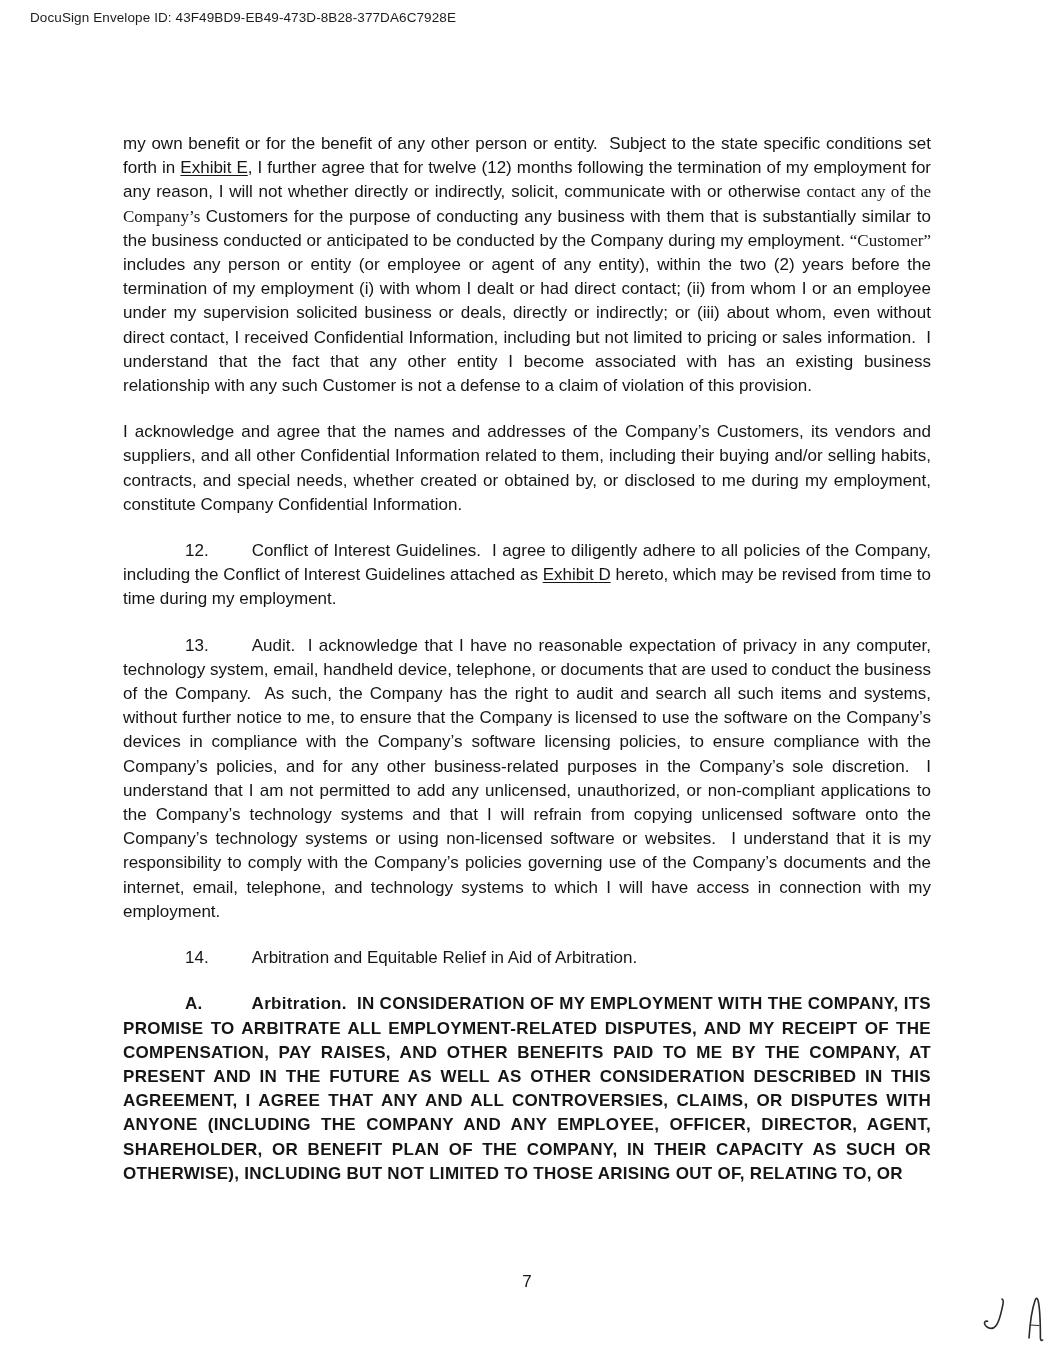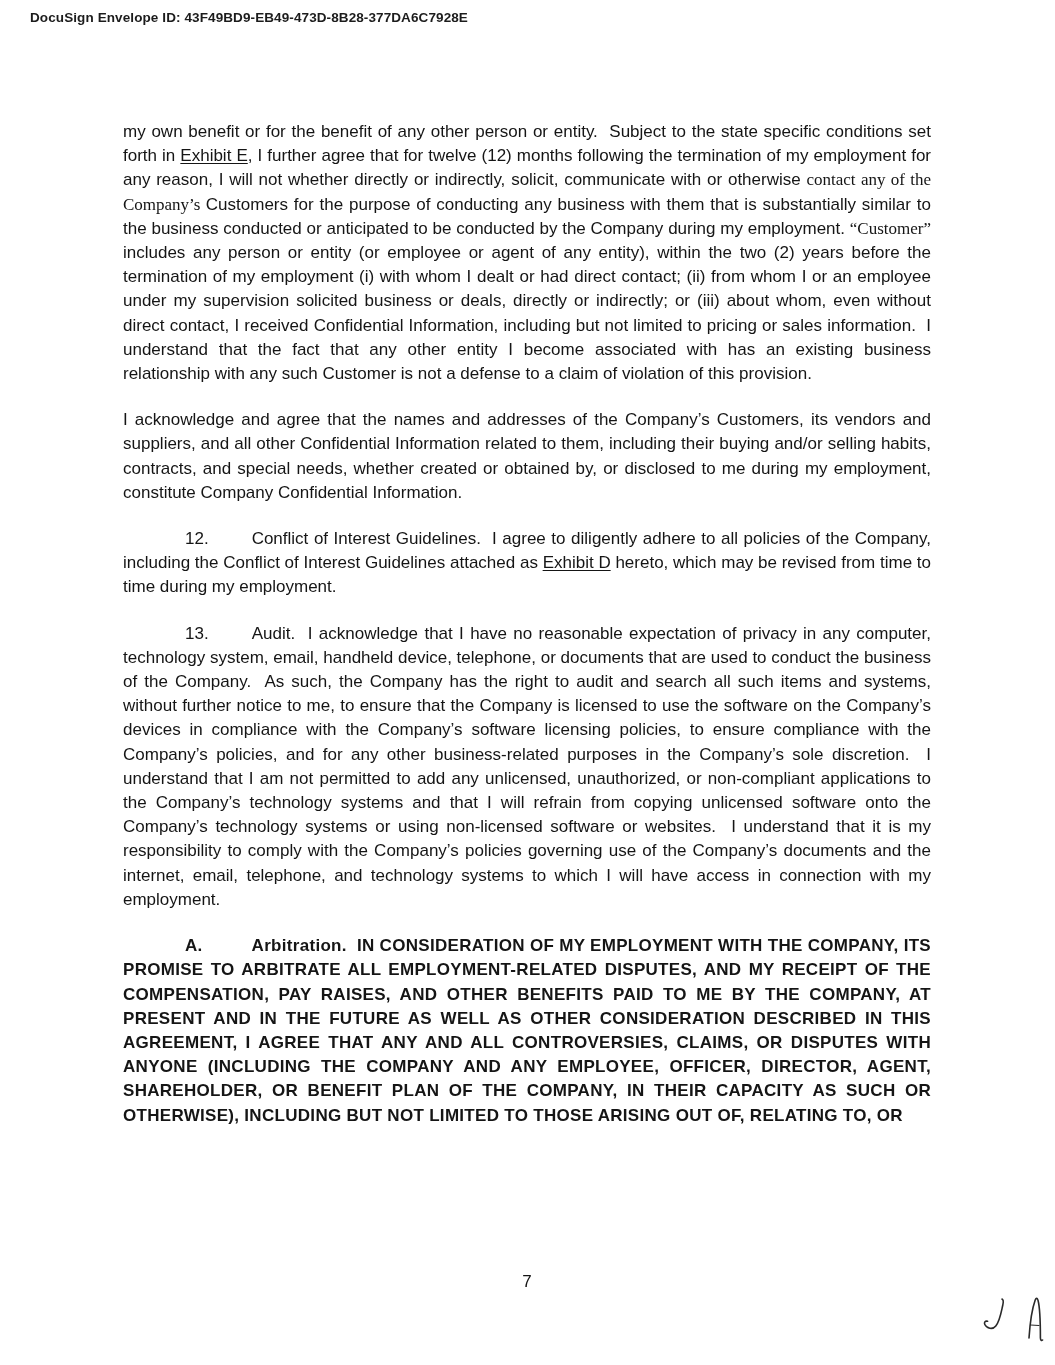--- a/index.html
+++ b/index.html
@@ -17,30 +17,29 @@
     overflow: hidden;
   }
   .docusign-header {
     position: absolute;
     left: 30px;
     top: 10px;
     font-size: 13.5px;
     letter-spacing: 0.1px;
     color: #1c1c1c;
     white-space: nowrap;
-    font-weight: bold;
   }
   .content {
     position: absolute;
     left: 123px;
     top: 116px;
     width: 808px;
   }
   .para {
-    margin: 4px 0 22px 0;
+    margin: 16px 0 22px 0;
     font-size: 17px;
     line-height: 24.2px;
     text-align: justify;
     color: #151515;
   }
   .para.caps-para {
     letter-spacing: 0.3px;
     font-weight: bold;
   }
   .tab {
@@ -84,20 +83,21 @@
 <div class="page">
 
   <div class="docusign-header">DocuSign Envelope ID: 43F49BD9-EB49-473D-8B28-377DA6C7928E</div>
 
   <div class="content">
 
   <p class="para"><span>my own benefit or for the benefit of any other person or entity.&nbsp; Subject to the state specific conditions set forth in </span><span class="underline">Exhibit E</span><span>, I further agree that for twelve (12) months following the termination of my employment for any reason, I will not whether directly or indirectly, solicit, communicate with or otherwise </span><span class="serif">contact any of the Company’s </span><span>Customers for the purpose of conducting any business with them that is substantially similar to the business conducted or anticipated to be conducted by the Company during my employment. </span><span class="serif">“Customer”</span><span> includes any person or entity (or employee or agent of any entity), within the two (2) years before the termination of my employment (i) with whom I dealt or had direct contact; (ii) from whom I or an employee under my supervision solicited business or deals, directly or indirectly; or (iii) about whom, even without direct contact, I received Confidential Information, including but not limited to pricing or sales information.&nbsp; I understand that the fact that any other entity I become associated with has an existing business relationship with any such Customer is not a defense to a claim of violation of this provision.</span></p>
       <p class="para"><span>I acknowledge and agree that the names and addresses of the Company’s Customers, its vendors and suppliers, and all other Confidential Information related to them, including their buying and/or selling habits, contracts, and special needs, whether created or obtained by, or disclosed to me during my employment, constitute Company Confidential Information.</span></p>
       <p class="para"><span class="tab" style="width: 62px;"></span><span>12.</span><span class="tab" style="width: 43px;"></span><span>Conflict of Interest Guidelines.&nbsp; I agree to diligently adhere to all policies of the Company, including the Conflict of Interest Guidelines attached as </span><span class="underline">Exhibit D</span><span> hereto, which may be revised from time to time during my employment.</span></p>
       <p class="para"><span class="tab" style="width: 62px;"></span><span>13.</span><span class="tab" style="width: 43px;"></span><span>Audit.&nbsp; I acknowledge that I have no reasonable expectation of privacy in any computer, technology system, email, handheld device, telephone, or documents that are used to conduct the business of the Company.&nbsp; As such, the Company has the right to audit and search all such items and systems, without further notice to me, to ensure that the Company is licensed to use the software on the Company’s devices in compliance with the Company’s software licensing policies, to ensure compliance with the Company’s policies, and for any other business-related purposes in the Company’s sole discretion.&nbsp; I understand that I am not permitted to add any unlicensed, unauthorized, or non-compliant applications to the Company’s technology systems and that I will refrain from copying unlicensed software onto the Company’s technology systems or using non-licensed software or websites.&nbsp; I understand that it is my responsibility to comply with the Company’s policies governing use of the Company’s documents and the internet, email, telephone, and technology systems to which I will have access in connection with my employment.</span></p>
+      <p class="para"><span class="tab" style="width: 62px;"></span><span>14.</span><span class="tab" style="width: 43px;"></span><span>Arbitration and Equitable Relief in Aid of Arbitration.</span></p>
       <p class="para caps-para"><span class="tab" style="width: 62px;"></span><span>A.</span><span class="tab" style="width: 49px;"></span><span>Arbitration.&nbsp; </span><span>IN CONSIDERATION OF MY EMPLOYMENT WITH THE COMPANY, ITS PROMISE TO ARBITRATE ALL EMPLOYMENT-RELATED DISPUTES, AND MY RECEIPT OF THE COMPENSATION, PAY RAISES, AND OTHER BENEFITS PAID TO ME BY THE COMPANY, AT PRESENT AND IN THE FUTURE AS WELL AS OTHER CONSIDERATION DESCRIBED IN THIS AGREEMENT, I AGREE THAT ANY AND ALL CONTROVERSIES, CLAIMS, OR DISPUTES WITH ANYONE (INCLUDING THE COMPANY AND ANY EMPLOYEE, OFFICER, DIRECTOR, AGENT, SHAREHOLDER, OR BENEFIT PLAN OF THE COMPANY, IN THEIR CAPACITY AS SUCH OR OTHERWISE), INCLUDING BUT NOT LIMITED TO THOSE ARISING OUT OF, RELATING TO, OR</span></p>
     </div>
 
   <div class="page-number">7</div>
 
   <div class="initials">
     <span class="sr-only">J A</span>
     <svg width="95" height="85" viewBox="0 0 95 85">
       <path d="M44 21 c2 1 1.5 3 0.8 6 c-1.8 8 -3 16 -7 21 c-3.2 4 -9 2.5 -11 -1.5 c-1 -2 0.5 -4 2.8 -3.2" fill="none" stroke="#2a2a2a" stroke-width="1.6" stroke-linecap="round"></path>
       <path d="M71 60 c0.8 -12 3 -29 6.2 -38 c0.9 -2.2 1.9 -2.2 2.8 0.2 c2.4 9 2.4 26 2.4 37.5 c0 2.3 1 3.3 2.2 2.3" fill="none" stroke="#2a2a2a" stroke-width="1.6" stroke-linecap="round"></path>

